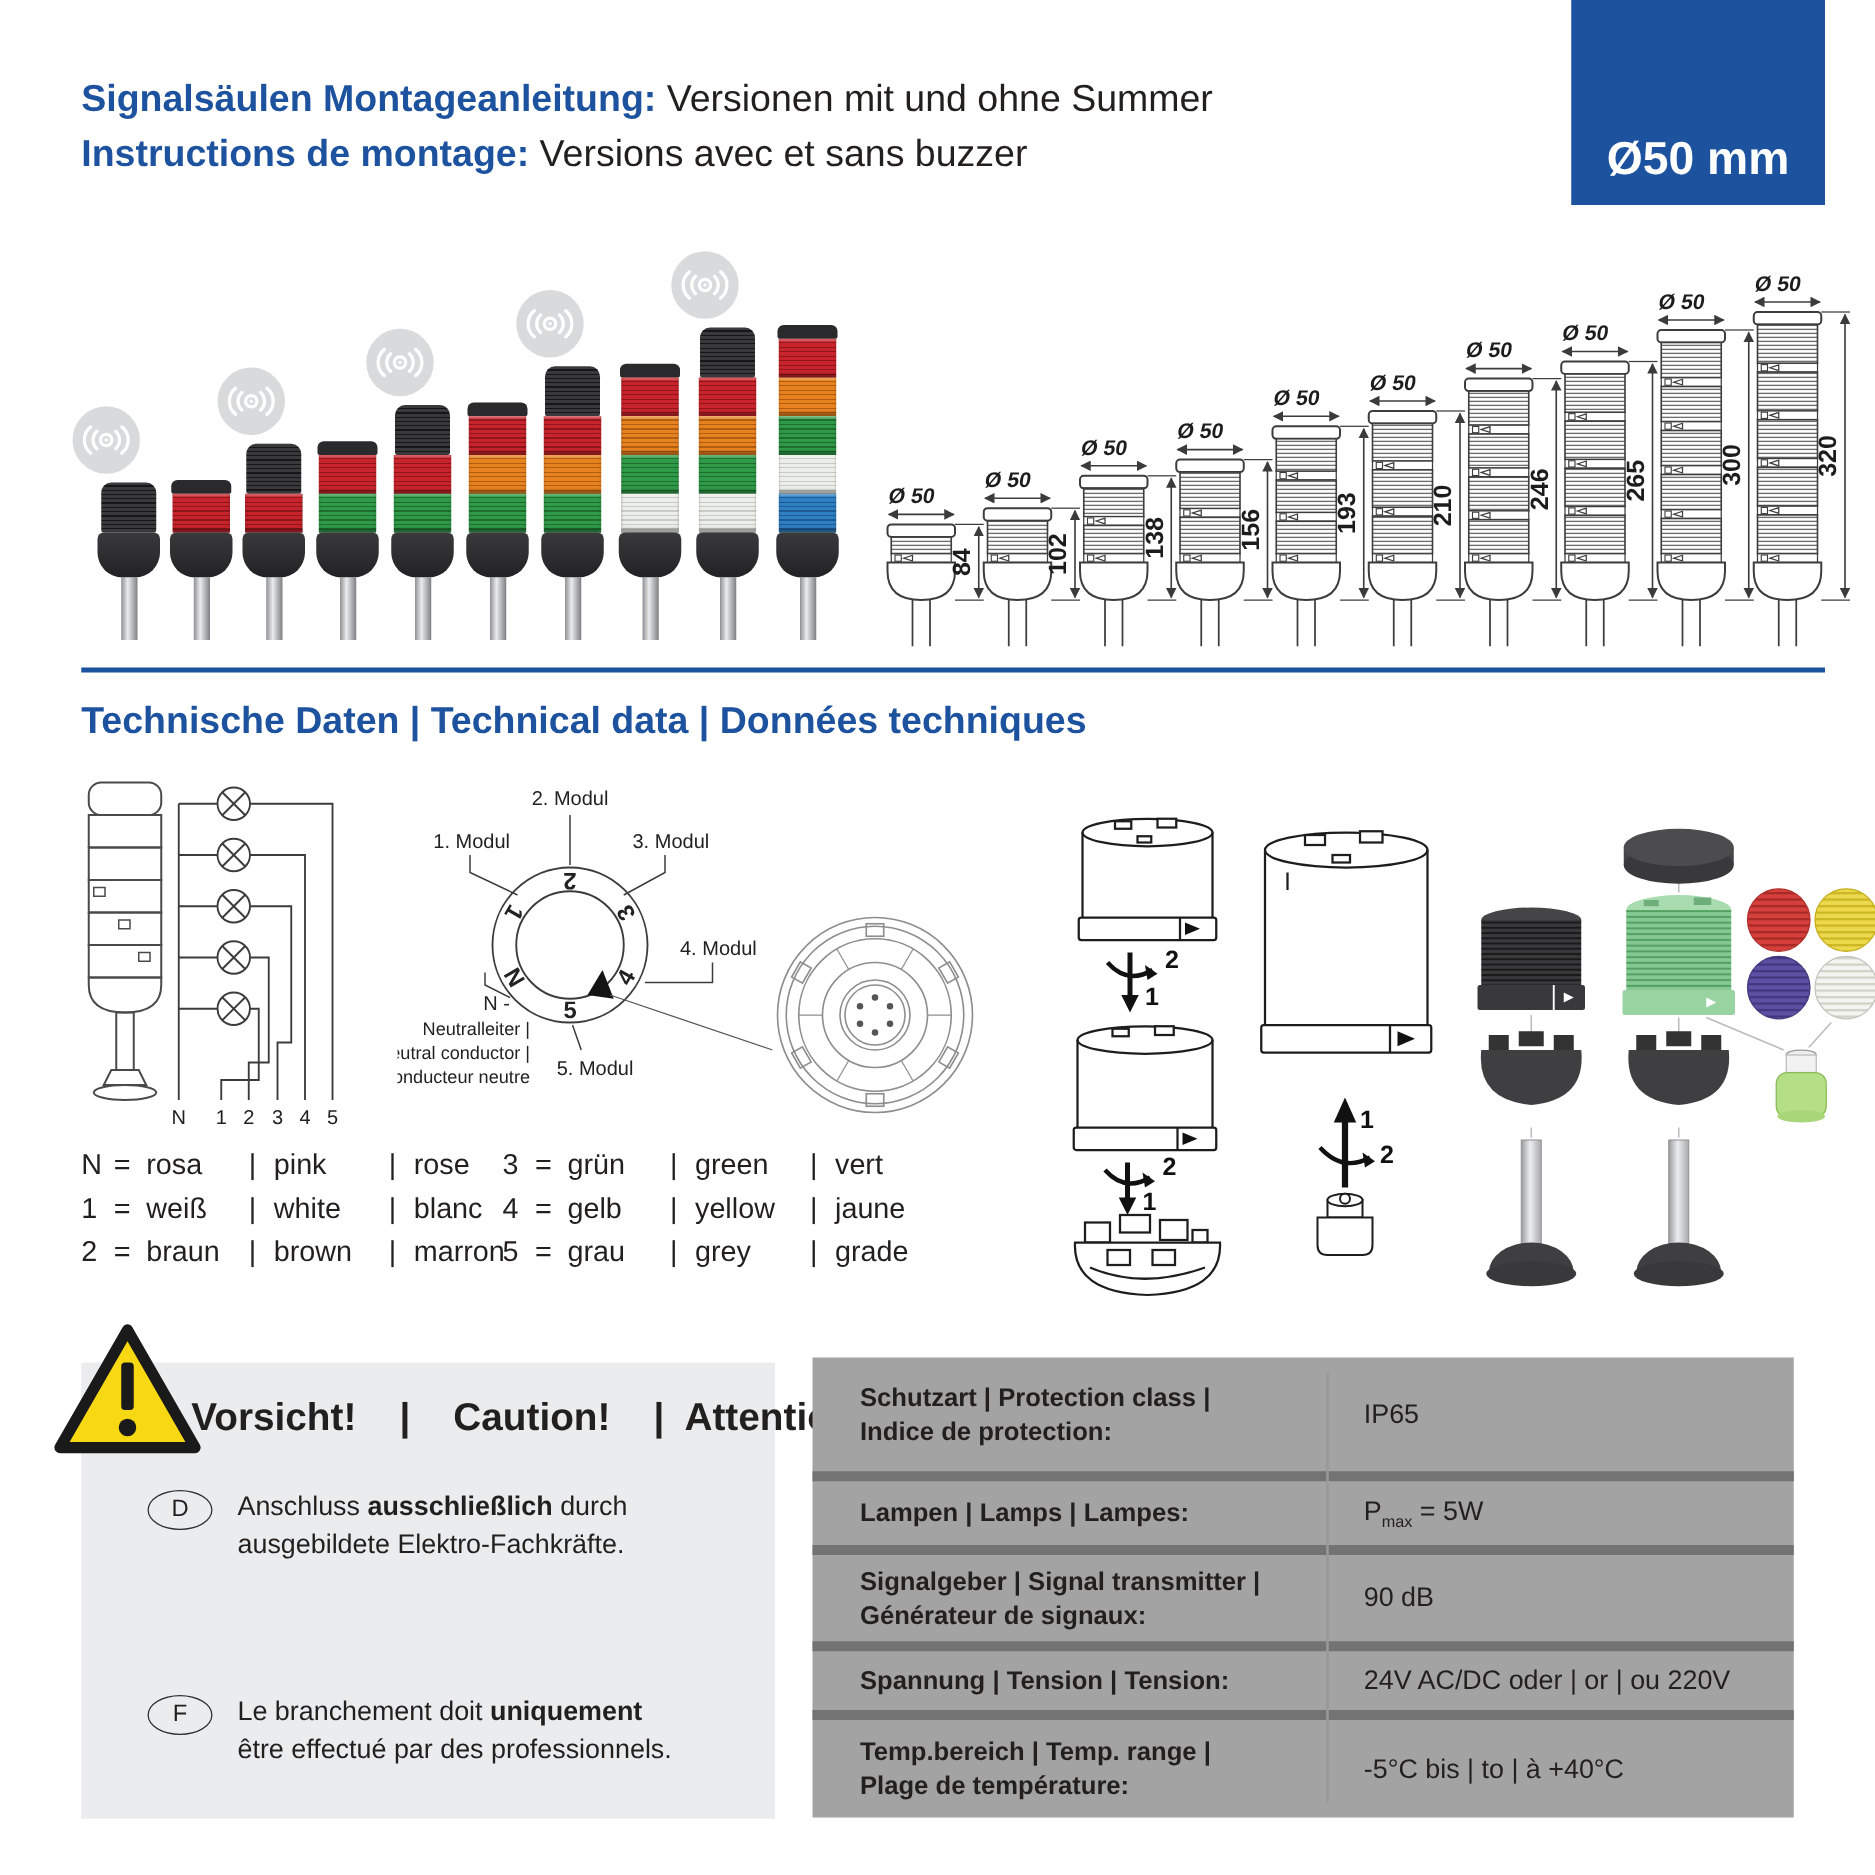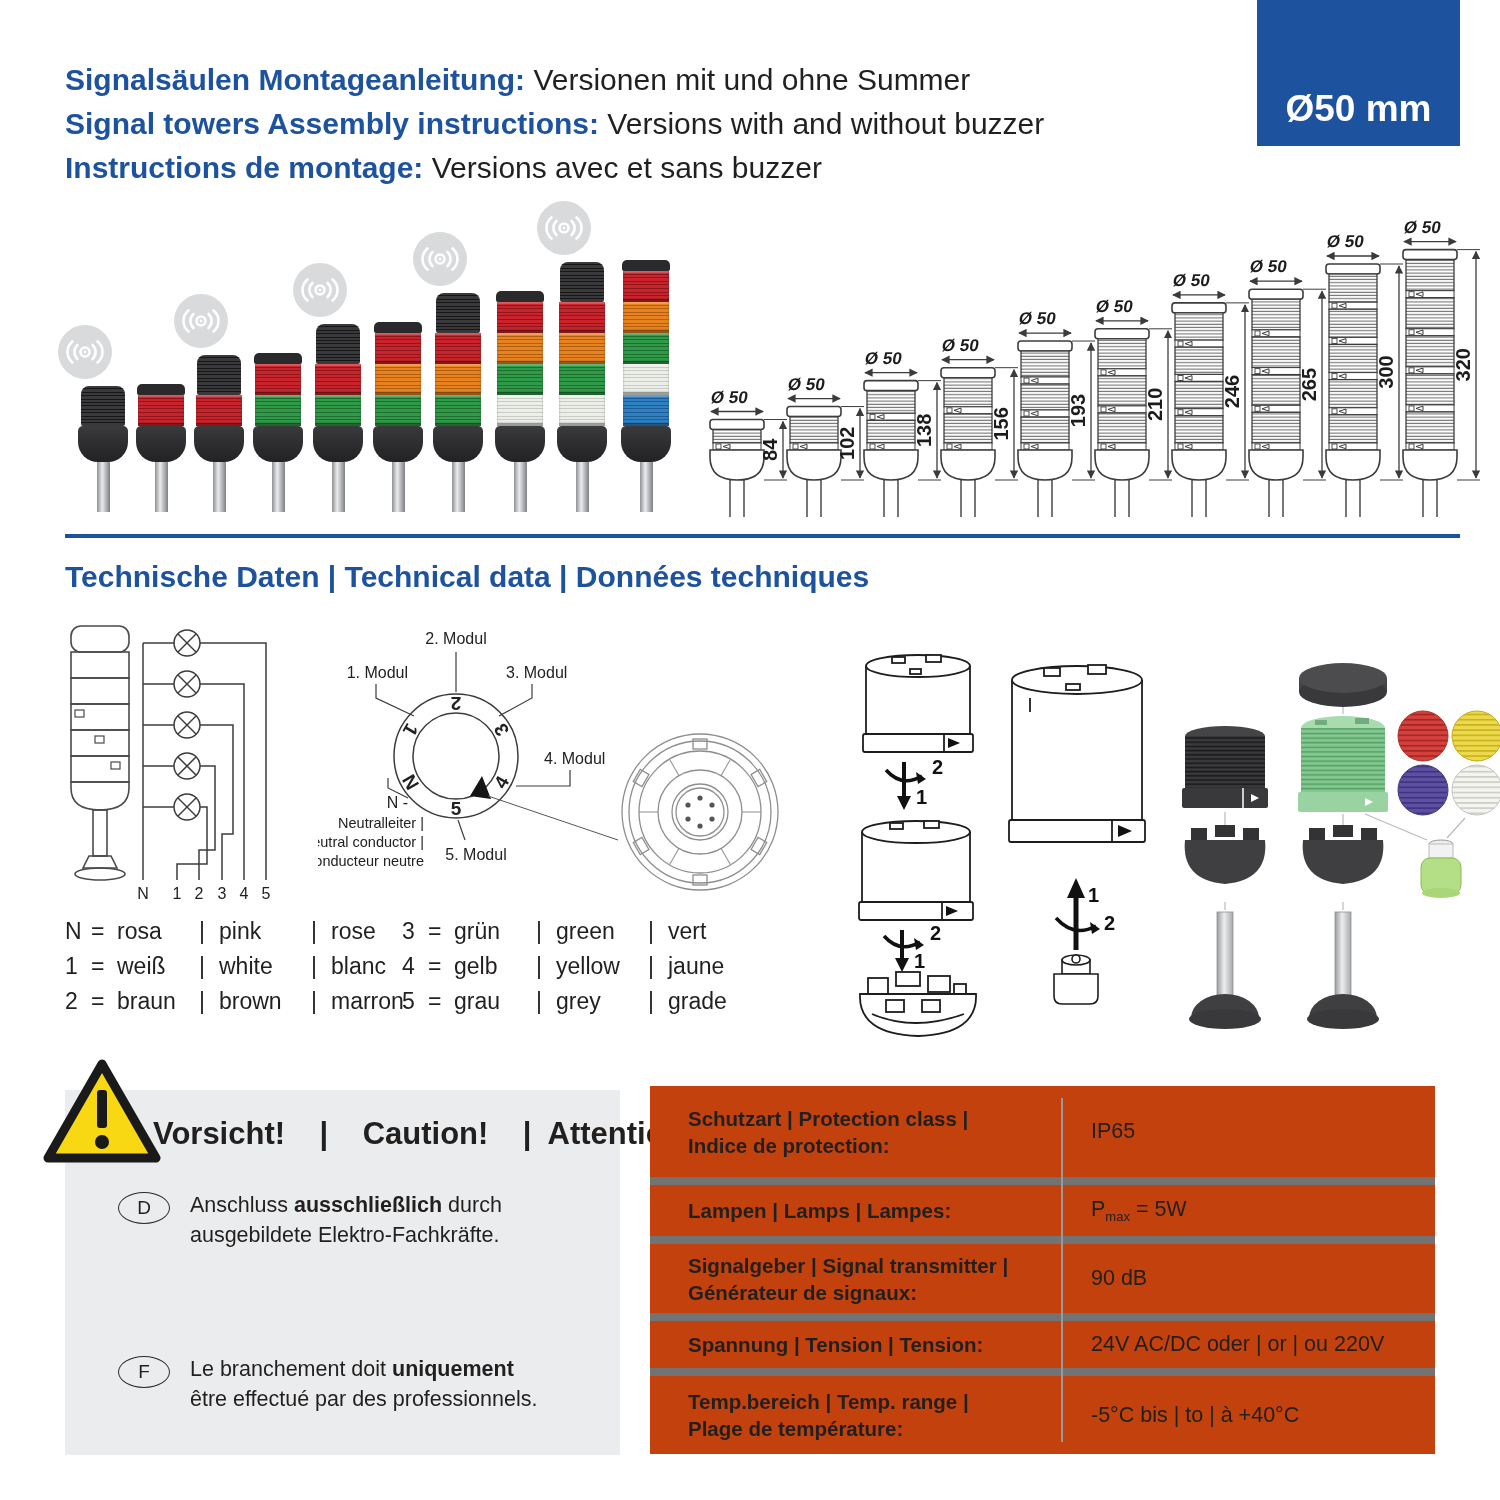--- a/index.html
+++ b/index.html
@@ -2,21 +2,21 @@
 <html><head>
 <meta charset="utf-8">
 <style>
   html,body{margin:0;padding:0;background:#fff;}
   #canvas{position:relative;width:1500px;height:1500px;background:#fff;overflow:hidden;
           font-family:"Liberation Sans",sans-serif;color:#221f1f;}
   
   #titles{position:absolute;left:65px;top:58px;}
   .title-line{font-size:30px;line-height:44px;white-space:nowrap;}
   .title-line .lbl{color:#1d529f;font-weight:bold;}
-  #badge{position:absolute;left:1257px;top:0;width:203px;height:146px;background:#1d529f;
+  #badge{position:absolute;left:1257px;top:0;width:203px;height:164px;background:#1d529f;
          display:flex;align-items:flex-end;justify-content:center;}
   #badge span{color:#fff;font-weight:bold;font-size:37px;padding-bottom:16px;}
   
   #photo-row{position:absolute;left:0;top:0;width:1500px;height:512px;}
   .tower{position:absolute;bottom:0;display:flex;flex-direction:column;align-items:center;}
   .tcap{width:48px;height:11px;background:#2a292b;border-radius:5px 5px 2px 2px;}
   .tlamp{width:46px;height:31px;box-shadow:inset 0 -3px 2px rgba(0,0,0,.35), inset 0 2px 1px rgba(255,255,255,.25);}
   .tbuzzer{width:44px;height:40px;border-radius:8px 8px 2px 2px;
            background:repeating-linear-gradient(180deg,#39383a 0 2.4px,#161616 2.4px 3.4px);}
   .tbase{width:50px;height:36px;background:linear-gradient(#3a393c,#222124);border-radius:5px 5px 20px 20px;}
@@ -38,37 +38,36 @@
   
   #caution-notch{position:absolute;left:30px;top:1050px;width:142px;height:124px;background:#fff;border-radius:26px;}
   #caution-box{position:absolute;left:65px;top:1090px;width:555px;height:365px;background:#ebecee;}
   #caution-title{position:absolute;left:88px;top:26px;font-size:31px;font-weight:bold;white-space:pre;}
   .c-item{position:absolute;left:53px;display:flex;gap:20px;}
   .c-oval{width:52px;height:32px;border:1.7px solid #2c2c2c;border-radius:50%;display:flex;align-items:center;
           justify-content:center;font-size:19px;margin-top:2px;flex:none;box-sizing:border-box;}
   .c-text{font-size:21.5px;line-height:30px;}
   #warn-tri{position:absolute;left:42px;top:1058px;}
   
-  #spec-box{position:absolute;left:650px;top:1086px;width:785px;height:368px;background:#c2410c;}
+  #spec-box{position:absolute;left:650px;top:1086px;width:785px;height:368px;background:#a3a3a3;}
   .spec-row{display:flex;align-items:center;box-sizing:border-box;}
   .spec-row.rule{border-top:8px solid #737373;}
   .spec-label{width:411px;padding-left:38px;box-sizing:border-box;font-weight:bold;font-size:20.5px;line-height:27px;}
   .spec-value{padding-left:30px;font-size:21.5px;}
   .spec-value sub{font-size:13px;}
   #spec-divider{position:absolute;left:411px;top:12px;width:2px;height:344px;background:#97999c;}
   svg text{font-family:"Liberation Sans",sans-serif;}
 </style>
 </head>
 <body>
 
 <div id="canvas">
 
   <div id="titles">
     <div class="title-line"><span class="lbl">Signalsäulen Montageanleitung:</span><span> Versionen mit und ohne Summer</span></div>
-    <div class="title-line"><span class="lbl">Signal towers Assembly instructions:</span><span> Versions with and without buzzer</span></div>
     <div class="title-line"><span class="lbl">Instructions de montage:</span><span> Versions avec et sans buzzer</span></div>
   </div>
   <div id="badge">
       <span>Ø50 mm</span>
     </div>
 
   <div id="photo-row">
       <div class="tower" style="left: 78px;">
         <div class="tbuzzer"></div>
         <div class="tbase"></div>

